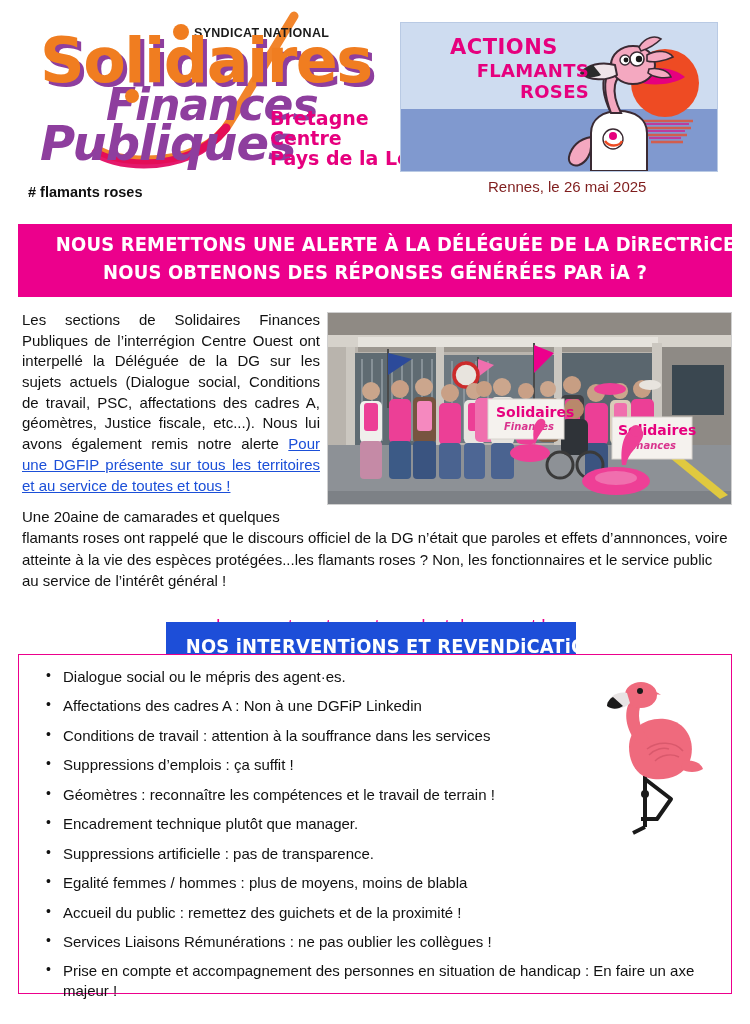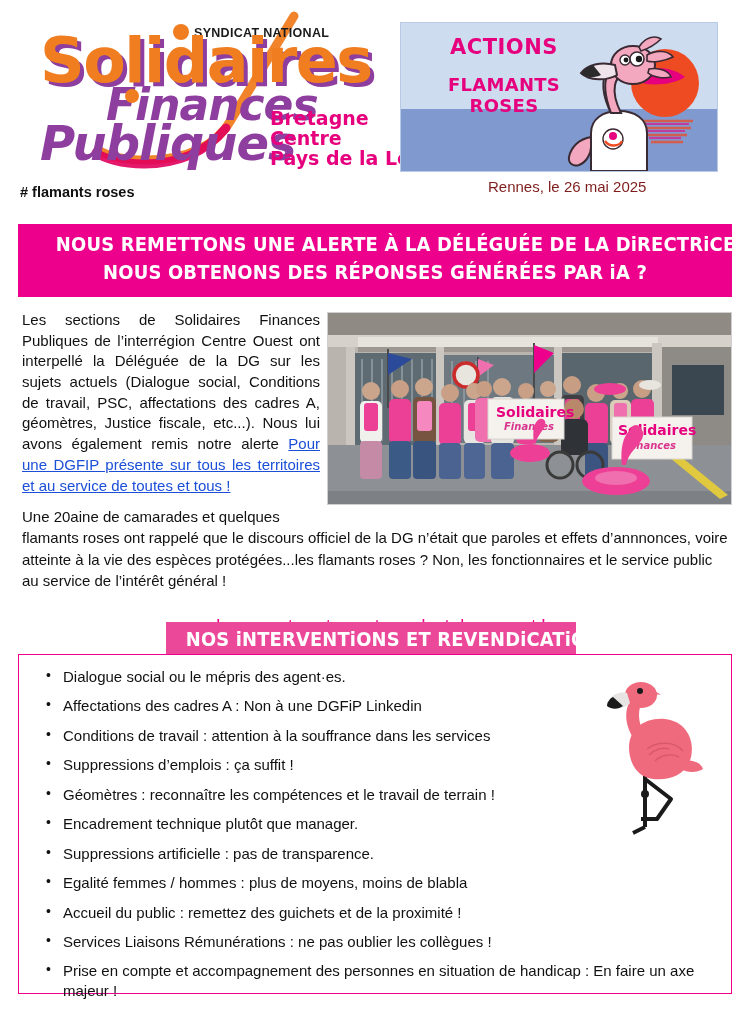--- a/index.html
+++ b/index.html
@@ -79,41 +79,42 @@
     color: #e6007e;
     line-height: 1.15;
   }
   .actions-sub {
     font-family: "DejaVu Sans", sans-serif;
     font-weight: bold;
     font-size: 18px;
     letter-spacing: 0.3px;
     color: #e6007e;
     line-height: 1.15;
-    margin-top: 16px;
+    margin-top: 2px;
+    text-align: right;
   }
   .actions-art {
     position: absolute;
     right: -6px;
     bottom: 0;
     width: 190px;
     height: 150px;
     z-index: 4;
   }
 
   
   .meta-row {
     position: absolute;
     left: 0; right: 0;
     top: 184px;
     height: 24px;
   }
   .hashtag {
     position: absolute;
-    left: 20px;
+    left: 28px;
     top: 0;
     font-size: 14.5px;
     font-weight: bold;
     color: #111111;
   }
   .dateline {
     position: absolute;
     left: 488px;
     top: -6px;
     font-size: 15px;
@@ -140,23 +141,23 @@
     line-height: 1.45;
     white-space: nowrap;
     transform: scaleX(0.92);
   }
 
   .banner-sub {
     position: absolute;
     left: 166px;
     top: 622px;
     width: 410px;
-    padding: 6px 8px 7px;
-    box-sizing: border-box;
-    background: #ec4899;
+    padding: 13px 8px 7px;
+    box-sizing: border-box;
+    background: #1d4ed8;
     text-align: right;
   }
   .banner-sub .line {
     font-family: "DejaVu Sans", sans-serif;
     font-weight: bold;
     font-size: 19px;
     letter-spacing: 0.2px;
     color: #ffffff;
     line-height: 1.2;
     white-space: nowrap;

